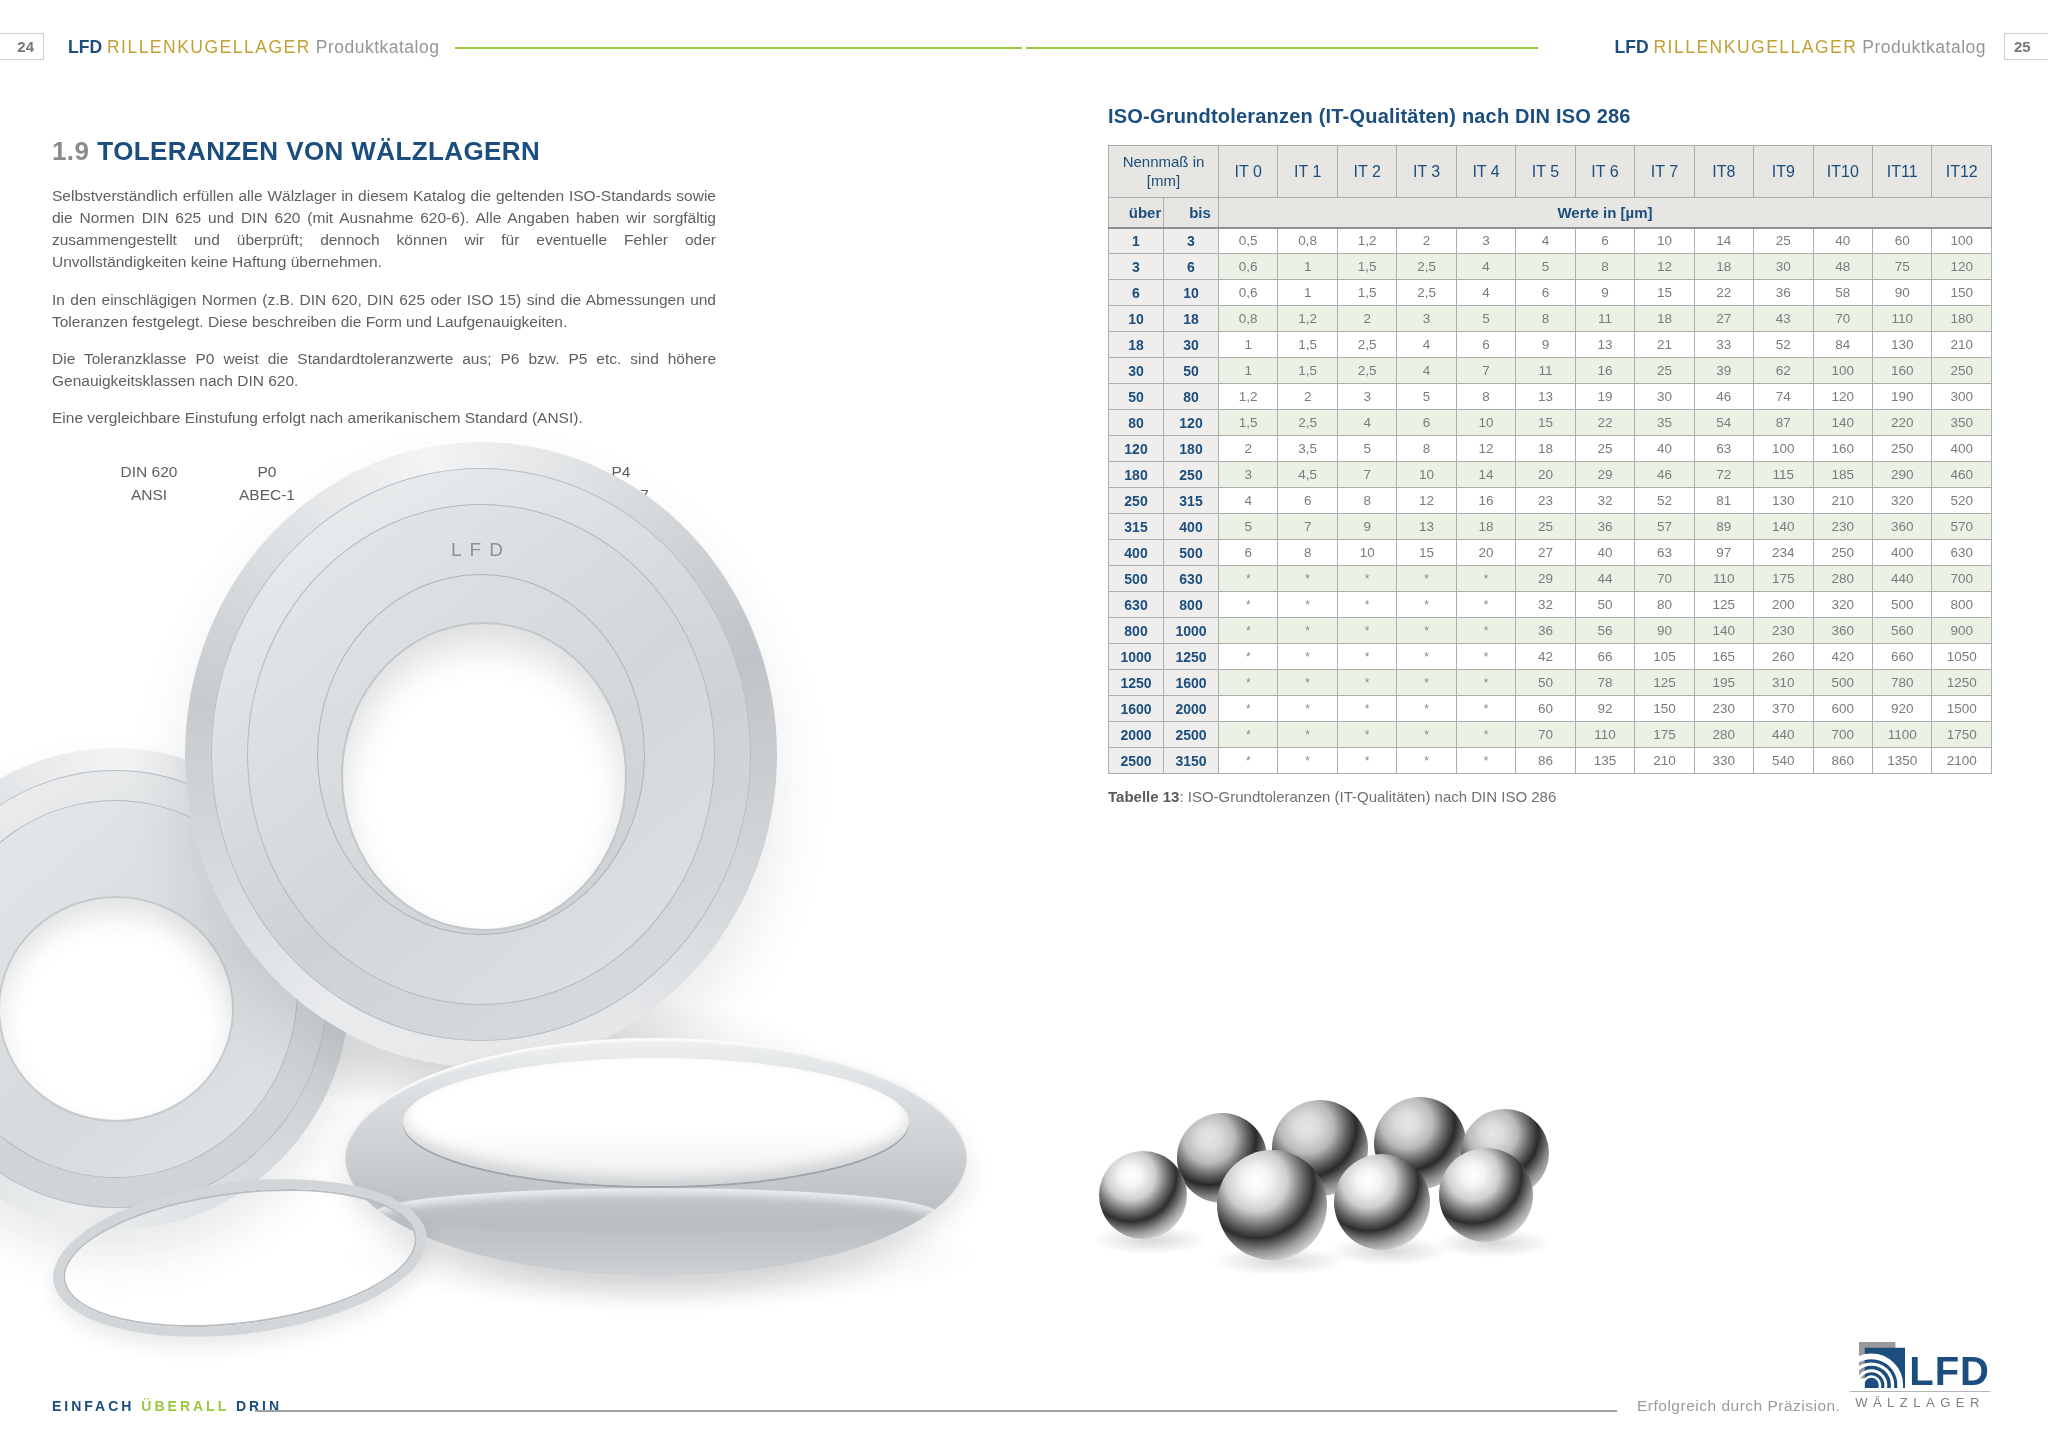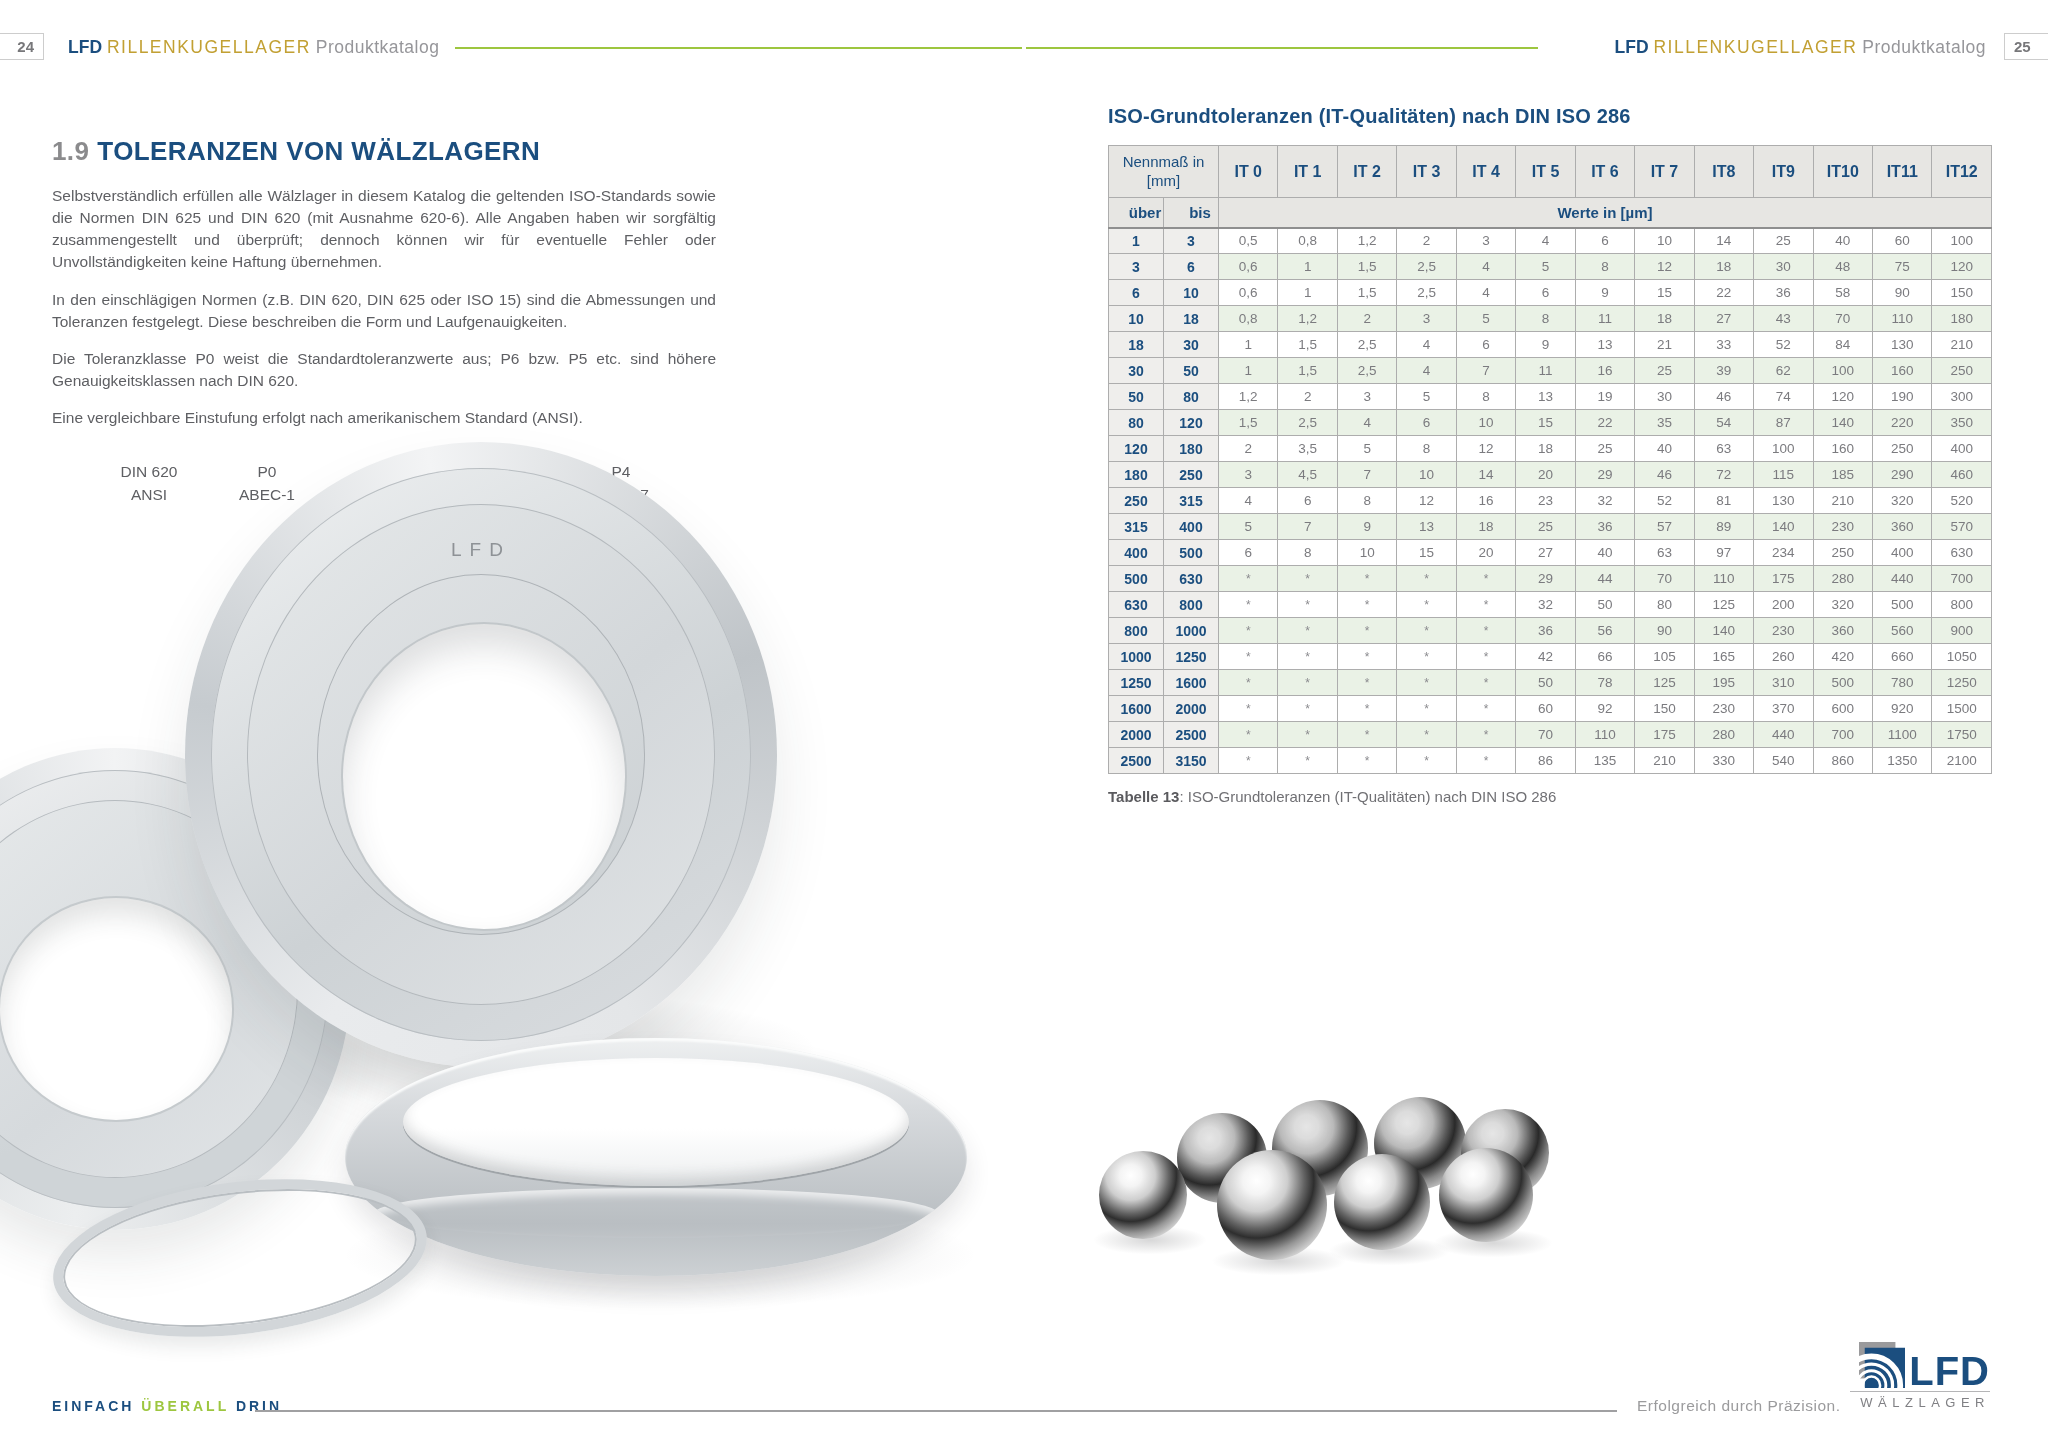--- a/index.html
+++ b/index.html
@@ -80,21 +80,21 @@
   .b4{left:52px;top:752px;width:376px;height:152px;border:10px solid #D2D6D9;
       box-shadow:inset 0 0 0 2px #b9bec2, 0 10px 18px rgba(40,45,50,0.10);transform:rotate(-7deg);background:transparent;}
   .ground-shadow{position:absolute;border-radius:50%;background:radial-gradient(ellipse at center,rgba(50,55,60,0.16),rgba(50,55,60,0) 70%);}
   
   .table-title{position:absolute;left:1108px;top:105px;font-size:20px;font-weight:bold;color:var(--brand-blue);letter-spacing:0.2px;}
   .tol-wrap{position:absolute;left:1108px;top:145px;width:884px;}
   table.tol{border-collapse:collapse;width:884px;table-layout:fixed;}
   table.tol th,table.tol td{border:1px solid var(--border-gray);text-align:center;vertical-align:middle;overflow:hidden;}
   table.tol col.c-ub{width:55px;}
   th.nenn{background:var(--table-header-bg);color:var(--brand-blue);font-size:15px;font-weight:normal;height:52px;line-height:1.25;margin-left:16px;}
-  th.it{background:var(--table-header-bg);color:var(--brand-blue);font-size:16px;font-weight:bold;height:52px;}
+  th.it{background:var(--table-header-bg);color:var(--brand-blue);font-size:16px;font-weight:normal;height:52px;}
   th.ub{background:var(--table-header-bg);color:var(--brand-blue);font-size:15px;font-weight:bold;height:30px;padding-left:18px;}
   th.werte{background:var(--table-header-bg);color:var(--brand-blue);font-size:15px;font-weight:bold;height:30px;}
   tr.hdr2 th{border-bottom:2px solid var(--border-dark);}
   td.nval{background:var(--uberbis-bg);color:var(--brand-blue);font-weight:bold;font-size:14px;height:26px;}
   td.bis{border-right:2px solid var(--border-dark);}
   td.val{font-size:13.5px;color:#7B7B7F;height:26px;background:#fff;}
   tr.green td.val{background:var(--row-green);}
   td.star{font-size:12px;color:#8A8A8E;}
   .caption{position:absolute;left:1108px;top:788px;font-size:15px;color:#707074;}
   .caption b{color:#5A5A5E;}
@@ -108,21 +108,21 @@
   .tagline{position:absolute;left:52px;top:1398px;font-size:14px;font-weight:bold;letter-spacing:3px;white-space:nowrap;}
   .tagline .blue{color:var(--brand-blue);text-align:right;}
   .tagline .green{color:var(--accent-green);}
   .footer-rule{position:absolute;left:255px;top:1410px;width:1362px;height:2px;background:#A0A0A2;}
   .slogan{position:absolute;left:1637px;top:1397px;font-size:15.5px;color:#9B9B9D;letter-spacing:0.5px;}
   .logo{position:absolute;left:1850px;top:1342px;width:140px;}
   .logo-row{display:flex;align-items:flex-end;justify-content:flex-end;gap:4px;}
   .logo-mark{width:46px;height:46px;flex:0 0 46px;}
   .logo-name{font-size:40px;font-weight:bold;color:var(--brand-blue);line-height:0.86;letter-spacing:1px;}
   .logo-divider{height:1px;background:#B5B5B7;margin:3px 0 3px 0;}
-  .logo-sub{font-size:13px;color:#808084;letter-spacing:5.5px;text-align:right;white-space:nowrap;}
+  .logo-sub{font-size:13px;color:#808084;letter-spacing:5.5px;text-align:center;white-space:nowrap;}
 </style>
 </head>
 <body>
 
 <div class="page-num left">24</div>
 <div class="brand brand-left">
   <span class="lfd">LFD</span>
   <span class="rill">RILLENKUGELLAGER</span>
   <span class="prod">Produktkatalog</span>
 </div>

